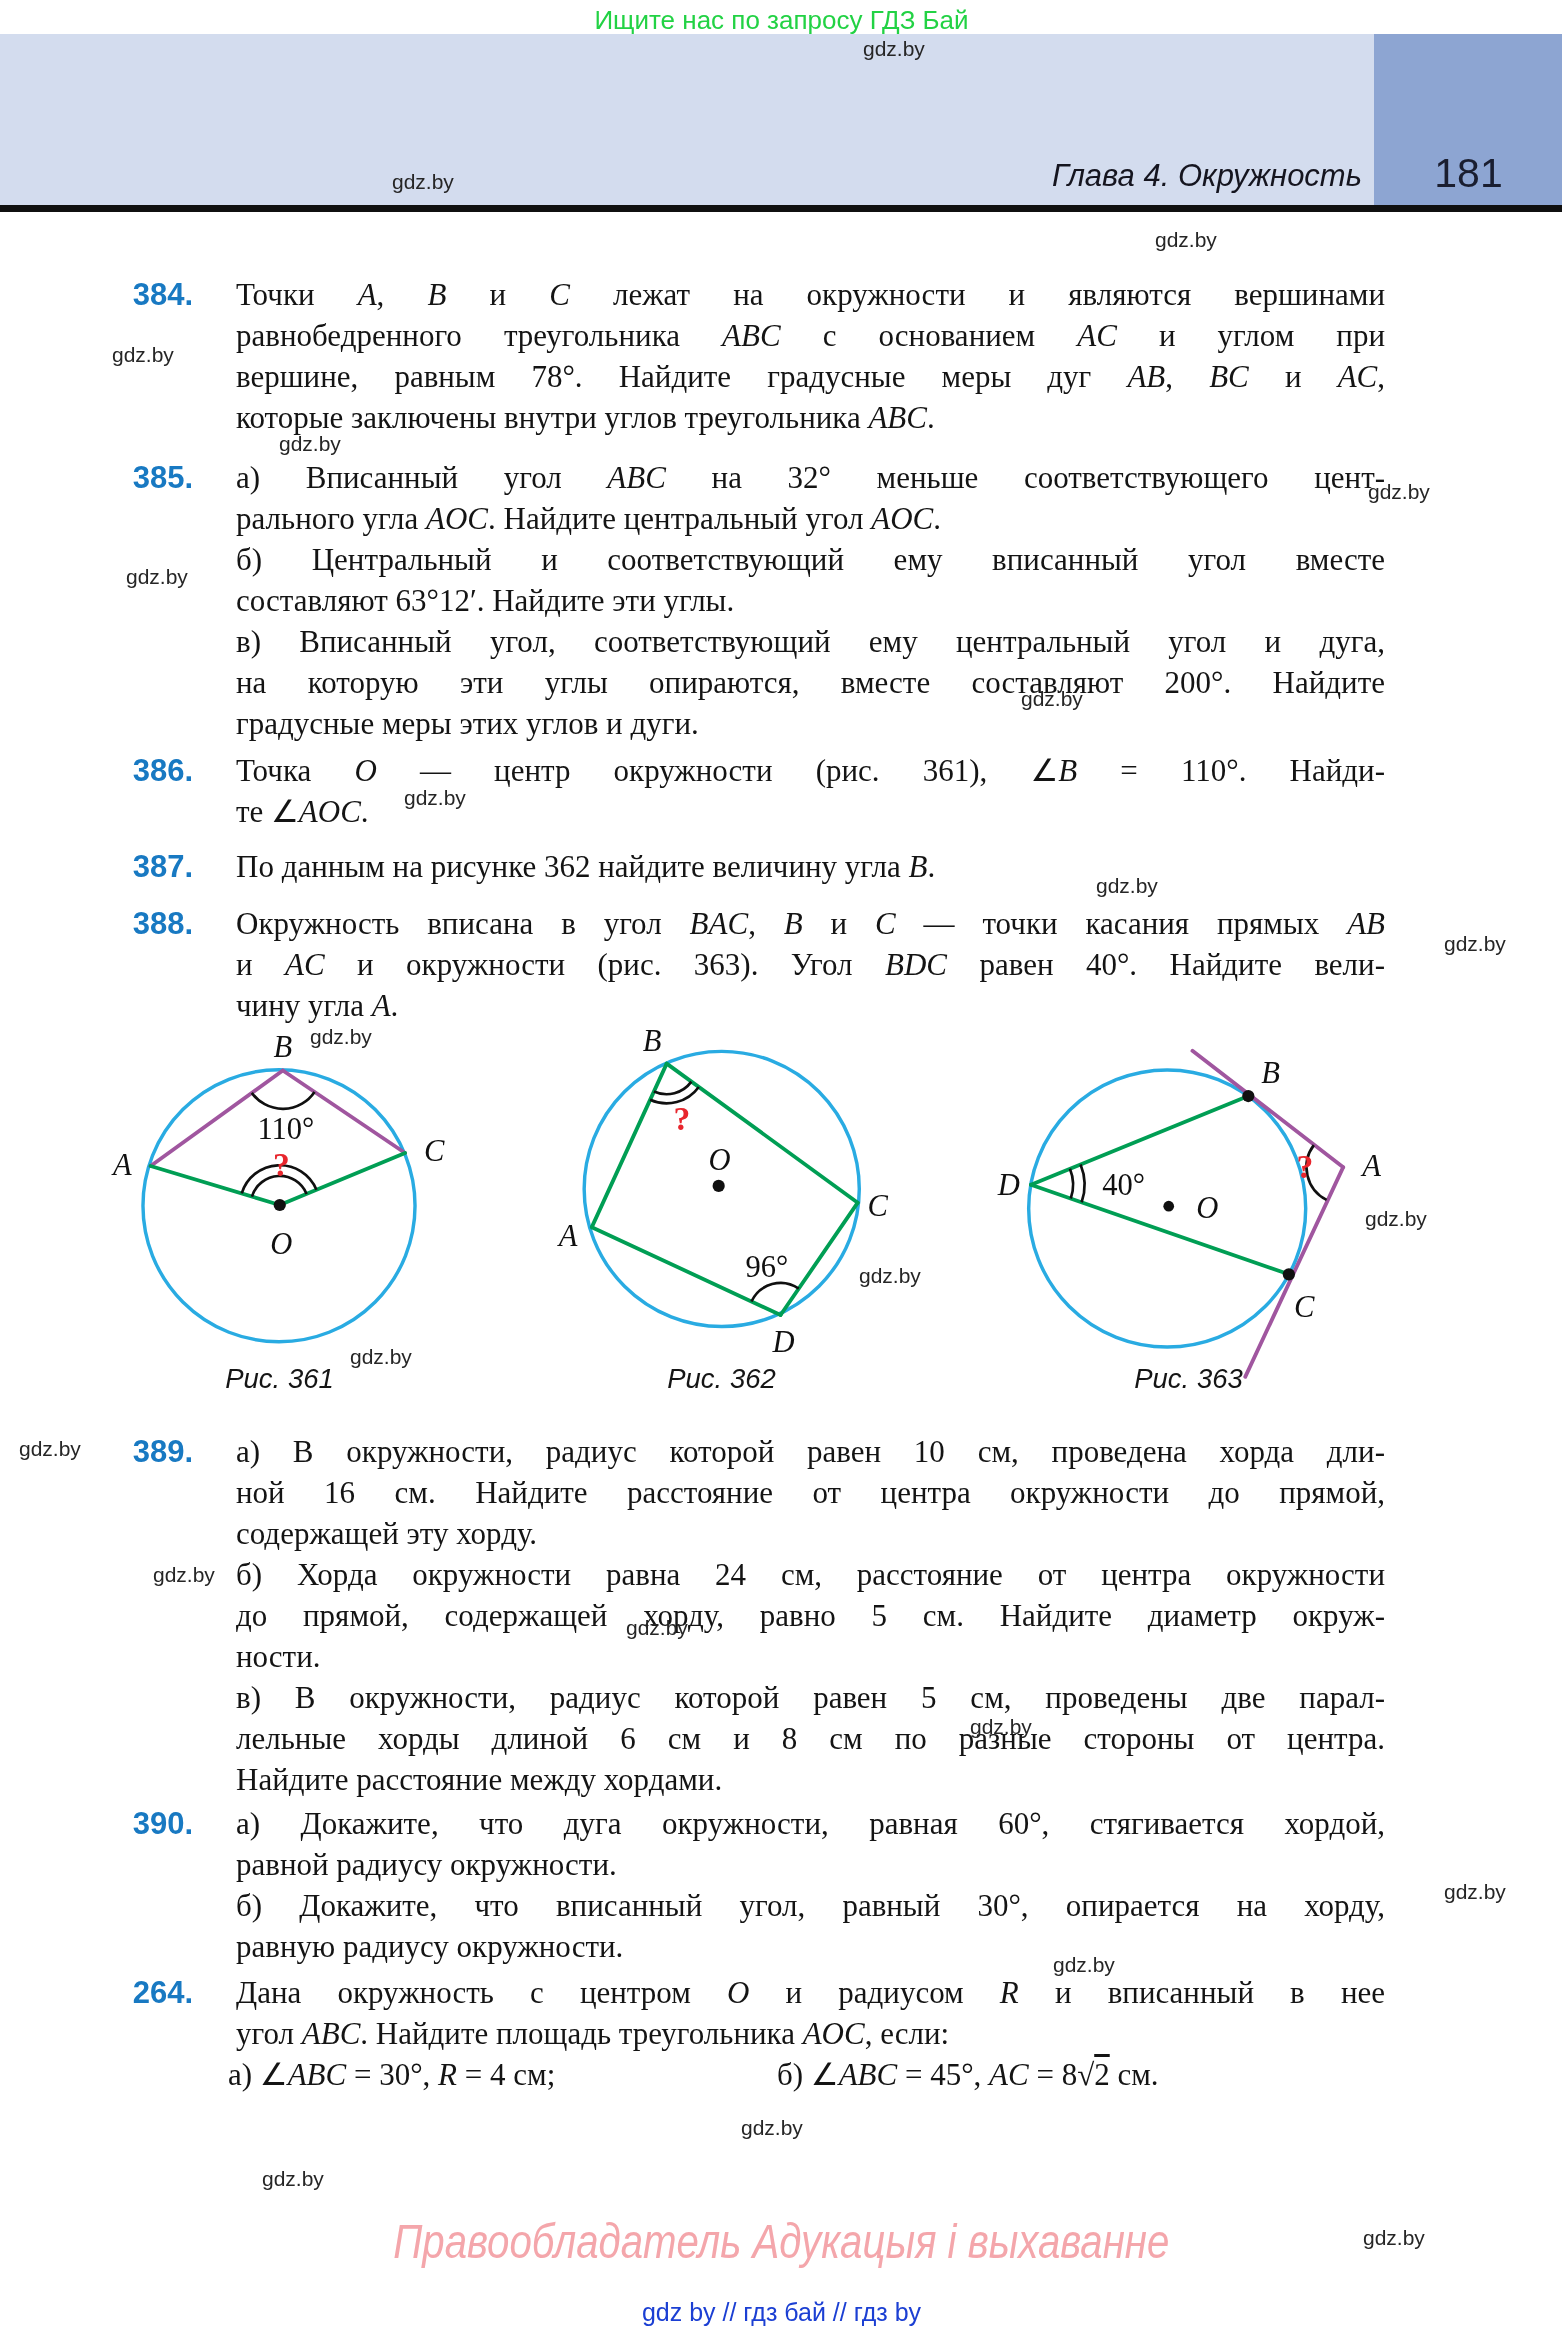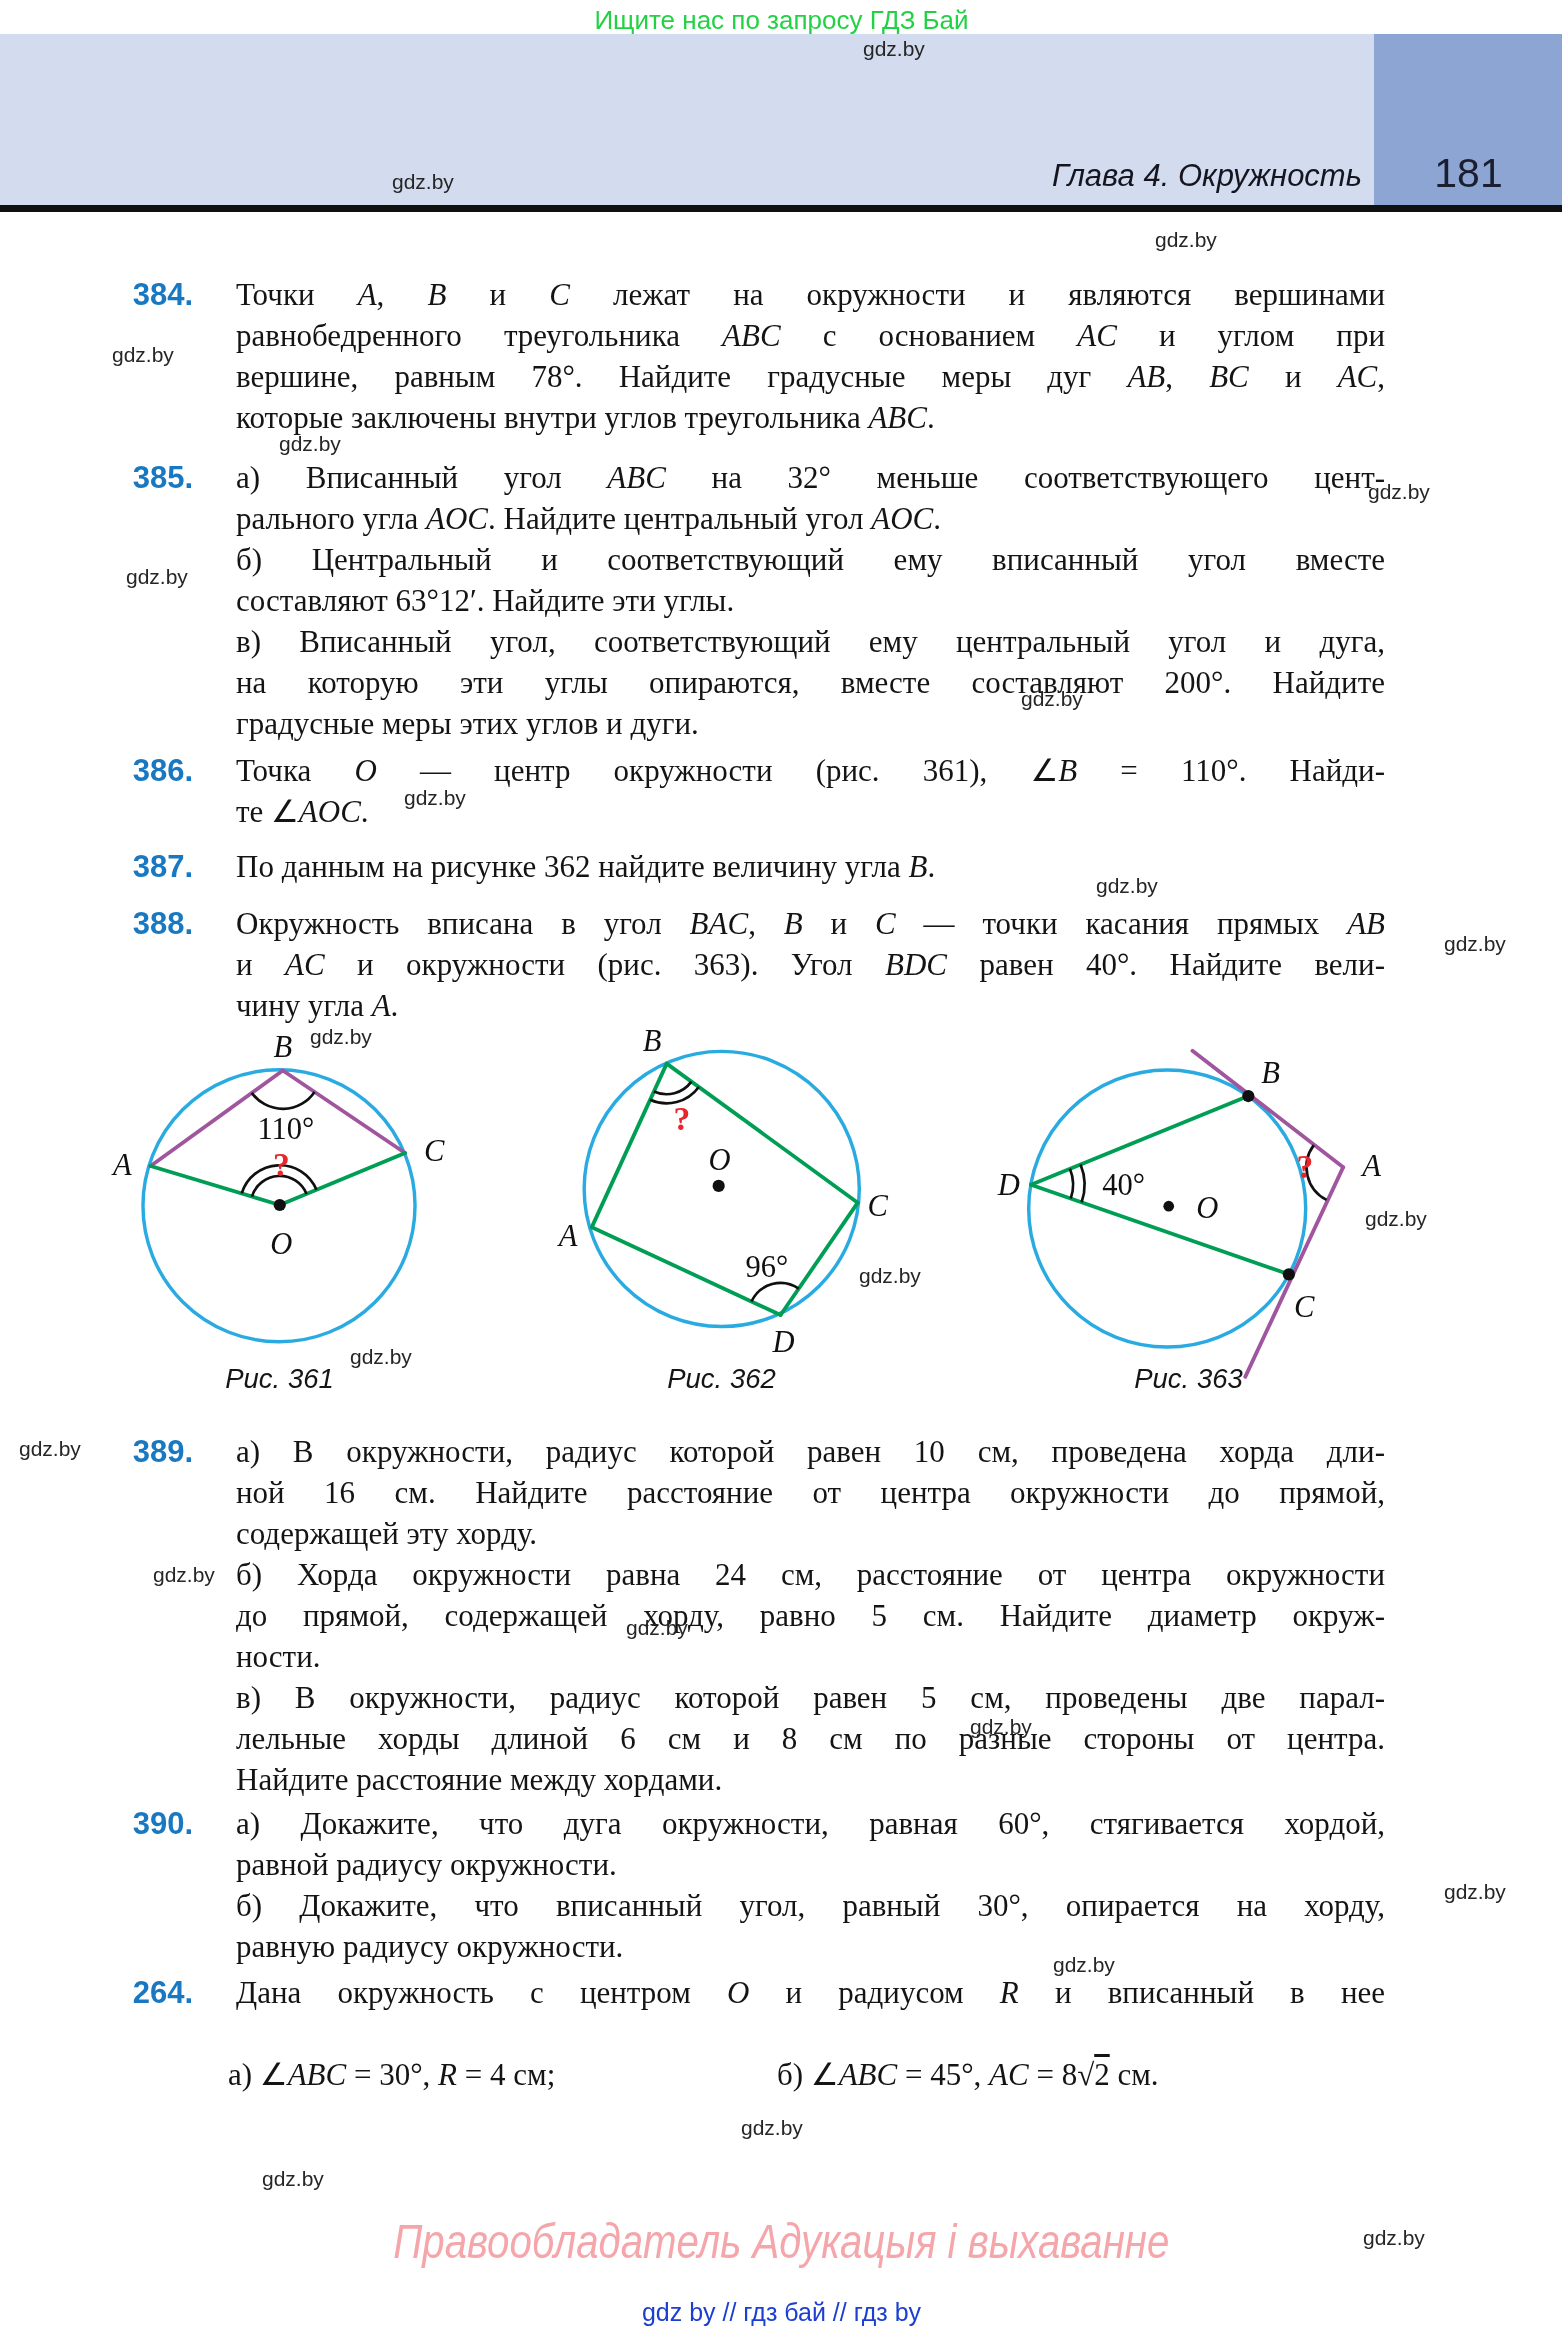--- a/index.html
+++ b/index.html
@@ -214,20 +214,21 @@
     <div class="pl">равной радиусу окружности.</div>
     <div class="pl j">б) Докажите, что вписанный угол, равный 30°, опирается на хорду,</div>
     <div class="pl">равную радиусу окружности.</div>
   </div>
 </section>
 
 <section class="problem" style="top:1972px">
   <div class="pnum">264.</div>
   <div class="plines">
     <div class="pl j">Дана окружность с центром <i>O</i> и радиусом <i>R</i> и вписанный в нее</div>
+    <div class="pl">угол <i>ABC</i>. Найдите площадь треугольника <i>AOC</i>, если:</div>
   </div>
   <div class="items">
     <span class="item-a">а) ∠<i>ABC</i> = 30°, <i>R</i> = 4 см;</span>
     <span class="item-b">б) ∠<i>ABC</i> = 45°, <i>AC</i> = 8√<span class="ol">2</span> см.</span>
   </div>
 </section>
 
 <div id="watermarks">
     <span class="wm" style="left: 863px; top: 37px;">gdz.by</span>
     <span class="wm" style="left: 392px; top: 170px;">gdz.by</span>

